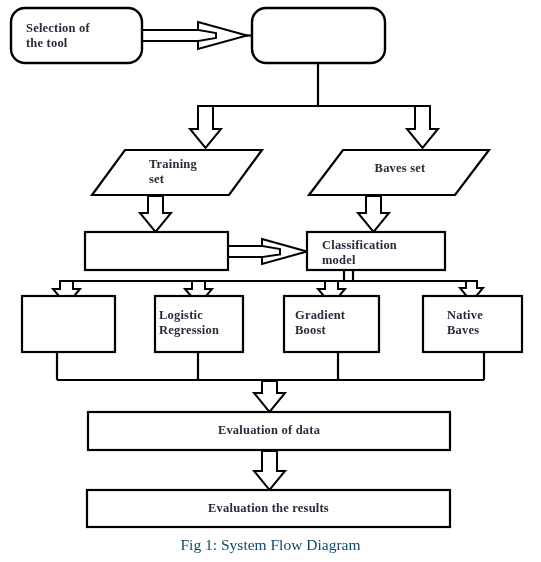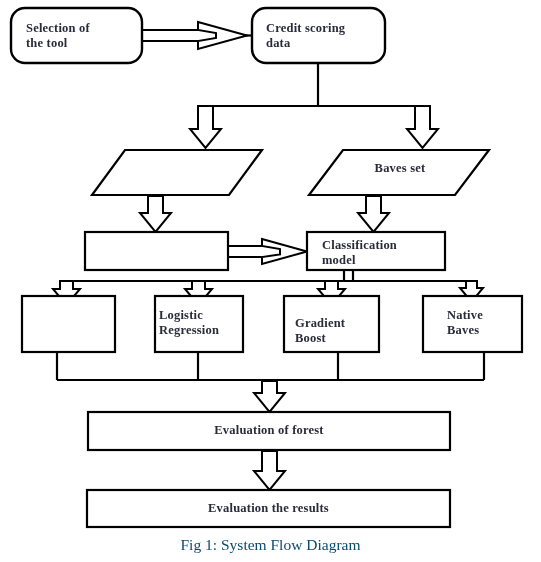--- a/index.html
+++ b/index.html
@@ -172,39 +172,39 @@
 
     <rect class="node-shape" x="88" y="412" width="362" height="38"></rect>
 
     <rect class="node-shape" x="87" y="490" width="363" height="37"></rect>
 
   </svg>
 
   <div class="node-label" style="left:26px; top:21px; width:115px;">Selection of
 the tool</div>
 
-  <div class="node-label" style="left:266px; top:21px; width:120px;">Credit scoring
-data</div>
-
+
+  <div class="node-label" style="left:149px; top:157px; width:80px;">Training
+set</div>
 
   <div class="node-label center" style="left:355px; top:161px; width:90px;">Baves set</div>
 
 
   <div class="node-label" style="left:322px; top:238px; width:122px;">Classification
 model</div>
 
 
   <div class="node-label" style="left:159px; top:308px; width:95px;">Logistic
 Regression</div>
 
-  <div class="node-label" style="left:295px; top:316px; width:90px;">Gradient
+  <div class="node-label" style="left:295px; top:308px; width:90px;">Gradient
 Boost</div>
 
   <div class="node-label" style="left:447px; top:308px; width:80px;">Native
 Baves</div>
 
-  <div class="node-label center" style="left:88px; top:423px; width:362px;">Evaluation of forest</div>
+  <div class="node-label center" style="left:88px; top:423px; width:362px;">Evaluation of data</div>
 
   <div class="node-label center" style="left:87px; top:501px; width:363px;">Evaluation the results</div>
 
   <div class="caption" style="top:536px;">Fig 1: System Flow Diagram</div>
 
 </div>
 
 </body></html>

